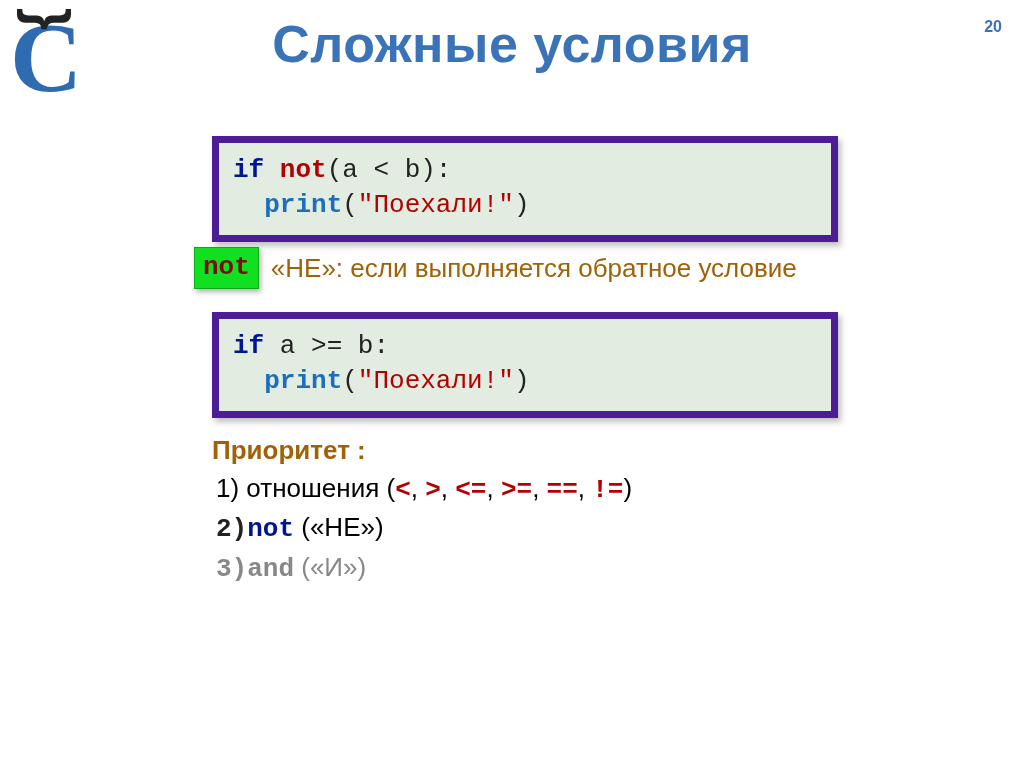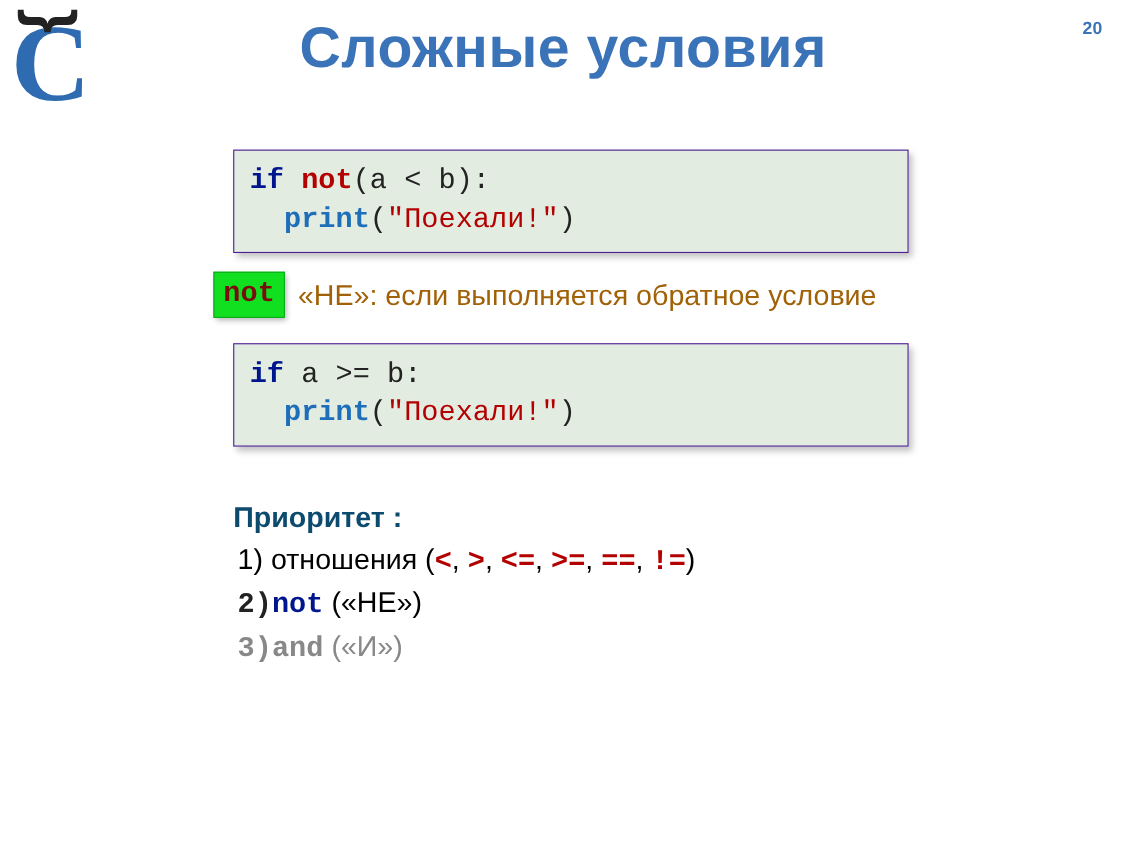--- a/index.html
+++ b/index.html
@@ -52,21 +52,21 @@
     color: #3b73b8;
     font-size: 16px;
     font-weight: bold;
   }
   
   .codebox {
     position: absolute;
     left: 212px;
     width: 584px;
     background: #e3ece1;
-    border: 1px solid #4c1d95;
+    border: 7px solid #4c1d95;
     box-shadow: 3px 4px 6px rgba(0,0,0,0.25);
     padding: 10px 14px 12px 14px;
     font-family: Consolas, "Courier New", monospace;
     font-size: 26px;
     line-height: 1.35;
     color: #555;
   }
   .codebox.first { top: 136px; }
   .codebox.second { top: 312px; }
   .kw     { color: #00168f; font-weight: bold; }   
@@ -100,23 +100,22 @@
   }
   
   .priority {
     position: absolute;
     left: 212px;
     top: 432px;
     font-size: 26px;
     line-height: 1.45;
   }
   .priority .heading {
-    color: #0c4a6e;
+    color: #a16207;
     font-weight: bold;
-    margin-top: 20px;
   }
   .priority .row { margin-left: 4px; white-space: nowrap;}
   .priority .numlabel { font-family: Consolas, "Courier New", monospace; font-weight: bold; color:#222;}
   .priority .muted { color:#888; }
   .priority .muted .numlabel { color:#888; }
   .priority .op { font-family: Consolas, "Courier New", monospace; color: #b30000; font-weight: bold; }
   .priority .opkw { font-family: Consolas, "Courier New", monospace; color: #00168f; font-weight: bold; }
   .priority .opkw.muted { color:#888; }
 </style>
 </head>

